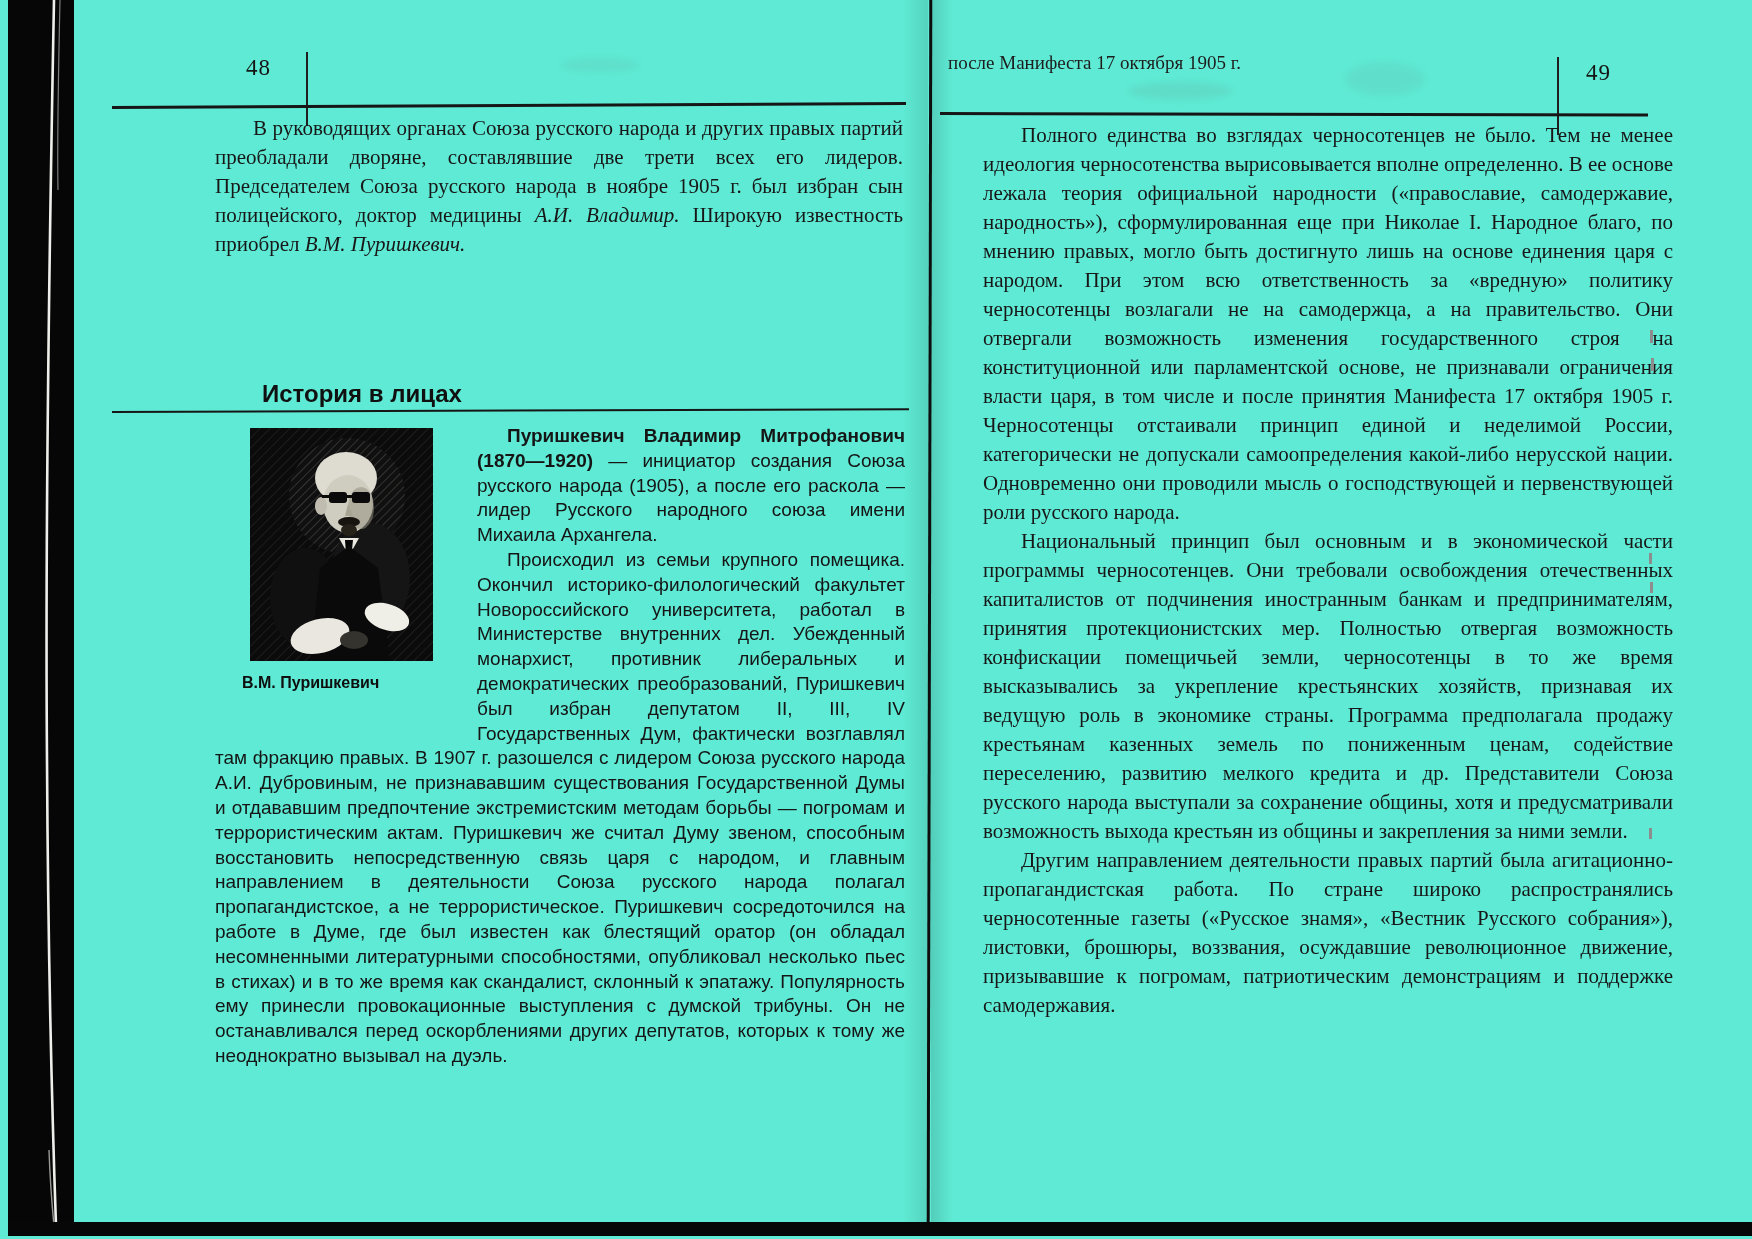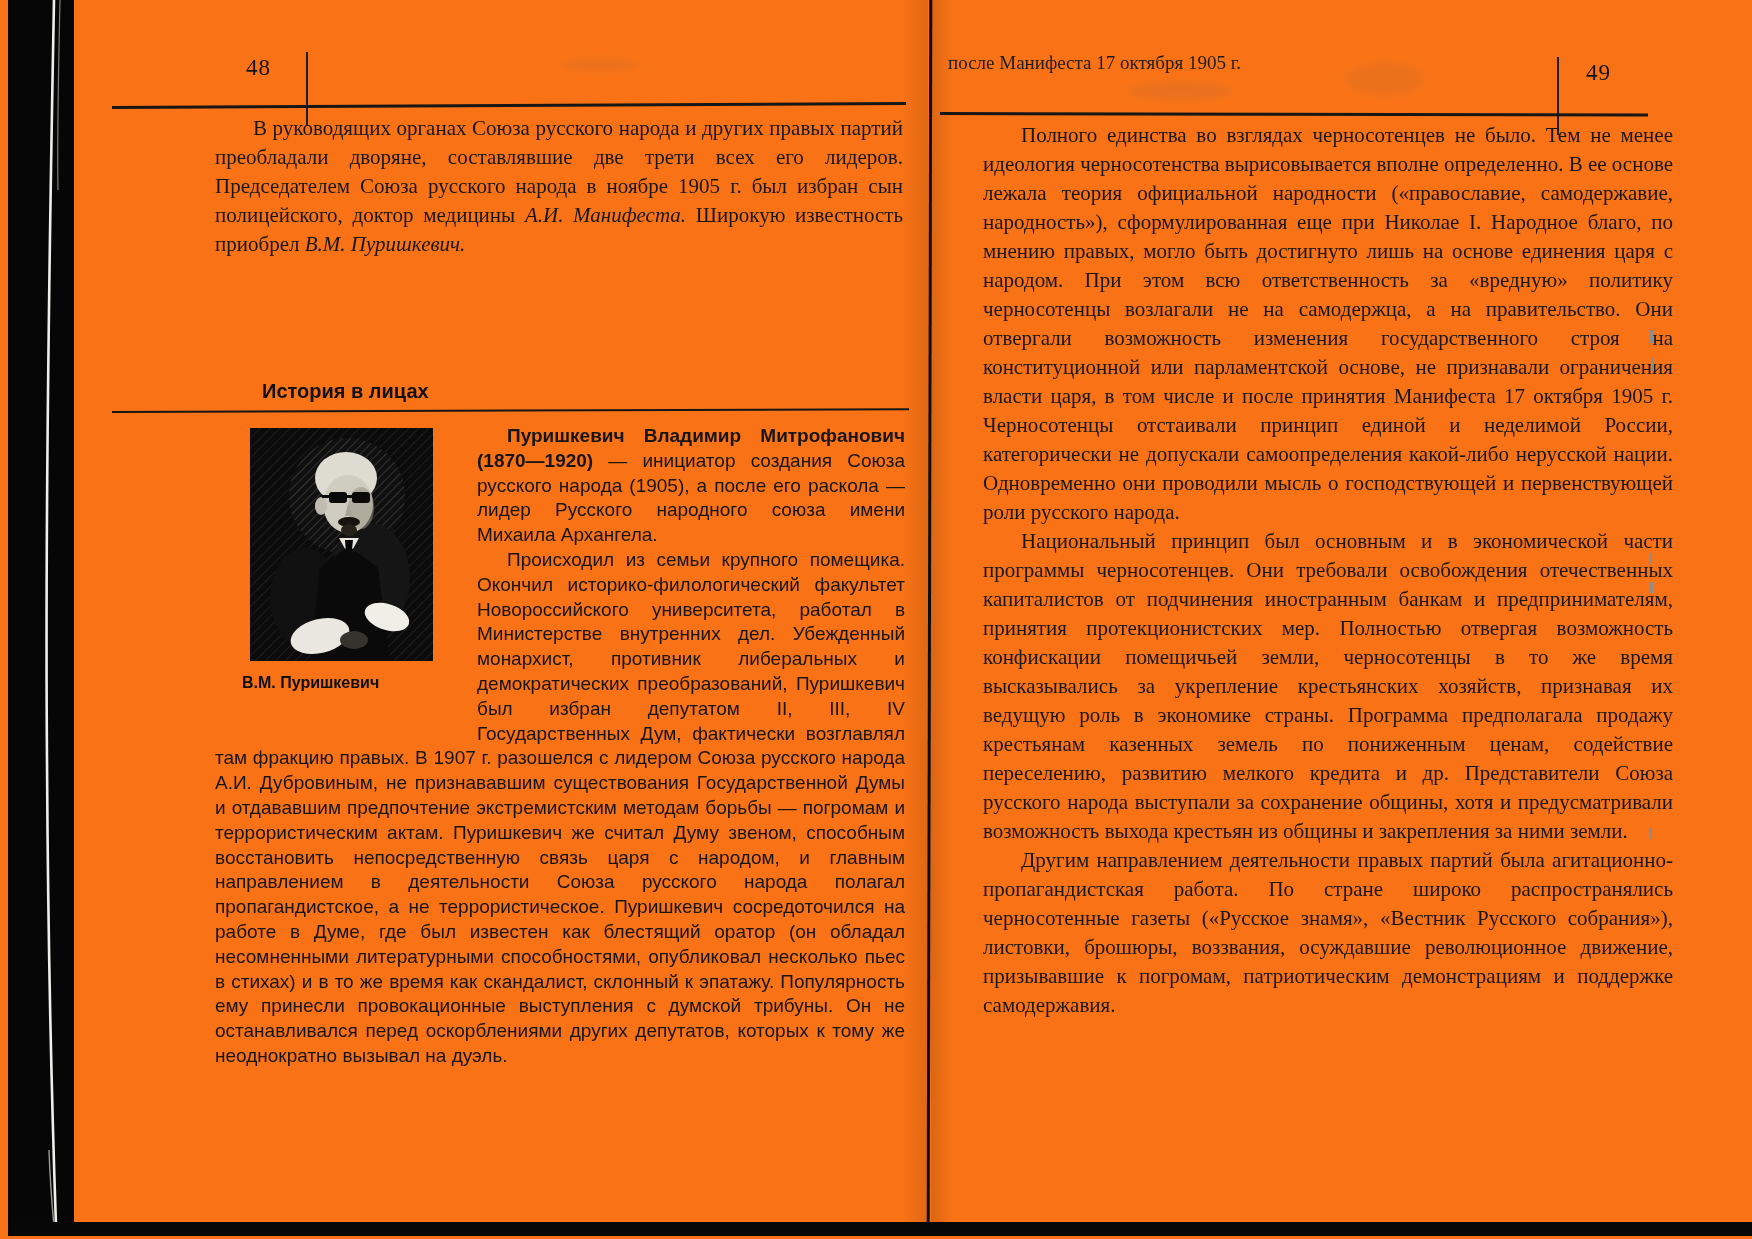--- a/index.html
+++ b/index.html
@@ -1,18 +1,18 @@
 <!DOCTYPE html>
 <html lang="ru"><head>
 <meta charset="utf-8">
 <style>
   html,body{margin:0;padding:0;background:#ffffff;}
   .scan{
     position:relative;width:1752px;height:1239px;overflow:hidden;
-    background:#f97316;color:#1b1b1b;
+    background:#5eead4;color:#1b1b1b;
     font-family:"Liberation Serif", serif;
   }
   
   .edge-left{position:absolute;left:8px;top:0;width:66px;height:1226px;}
   .edge-bottom{position:absolute;left:8px;top:1222px;width:1744px;height:14px;background:#070707;}
   .spine{position:absolute;left:928px;top:0;width:3px;height:1222px;background:#0d0d0d;transform:rotate(0.12deg);}
   .spine-shade-l{position:absolute;left:903px;top:0;width:25px;height:1222px;
     background:linear-gradient(to right, rgba(0,0,0,0), rgba(0,0,0,0.10));}
   .spine-shade-r{position:absolute;left:931px;top:0;width:22px;height:1222px;
     background:linear-gradient(to right, rgba(0,0,0,0.12), rgba(0,0,0,0));}
@@ -32,21 +32,21 @@
   .rh48{left:324px;top:50px;width:575px;}
   .rh49{left:948px;top:50px;width:560px;}
   
   .serif-body{position:absolute;font-size:21px;line-height:29px;text-align:justify;color:#171717;}
   .body48{left:215px;top:114px;width:688px;}
   .body49{left:940px;top:121px;width:690px;margin-left:43px;}
   .serif-body p{margin:0;}
   .serif-body p.indent{text-indent:38px;}
   
   .faces-heading{position:absolute;left:262px;top:380px;
-    font-family:"Liberation Sans", sans-serif;font-weight:bold;font-size:20px;color:#101010;}
+    font-family:"Liberation Sans", sans-serif;font-weight:bold;font-size:24px;color:#101010;}
   .infobox-body{
     position:absolute;left:215px;top:424px;width:690px;
     font-family:"Liberation Sans", sans-serif;font-size:19px;line-height:24.8px;
     text-align:justify;color:#151515;
   }
   .infobox-body p{margin:0;text-indent:30px;}
   .photo-wrap{float:left;width:183px;margin:4px 44px 10px 35px;}
   .photo{display:block;width:183px;height:233px;}
   .photo-caption{
     font-weight:bold;font-size:16px;margin:10px 0 16px -8px;text-indent:0;
@@ -75,21 +75,21 @@
   <div class="spine"></div>
 
   <section>
     <div class="pagenum pn48">48</div>
     <div class="vrule vr48"></div>
     <div class="running-head rh48">
     </div>
     <div class="hrule hr48"></div>
 
     <div class="serif-body body48">
-      <p class="indent"><span>В руководящих органах Союза русского народа и других правых партий преобладали дворяне, составлявшие две трети всех его лидеров. Председателем Союза русского народа в ноябре 1905 г. был избран сын полицейского, доктор медицины </span><i>А.И. Манифеста.</i><span> Широкую известность приобрел </span><i>В.М. Пуришкевич.</i></p>
+      <p class="indent"><span>В руководящих органах Союза русского народа и других правых партий преобладали дворяне, составлявшие две трети всех его лидеров. Председателем Союза русского народа в ноябре 1905 г. был избран сын полицейского, доктор медицины </span><i>А.И. Владимир.</i><span> Широкую известность приобрел </span><i>В.М. Пуришкевич.</i></p>
     </div>
 
     <div class="faces-heading">История в лицах</div>
     <div class="hrule hr-info"></div>
 
     <div class="infobox-body">
       <div class="photo-wrap">
         <svg class="photo" viewBox="0 0 183 233">
           <defs>
             <pattern id="hatch" width="7" height="7" patternUnits="userSpaceOnUse" patternTransform="rotate(45)">

